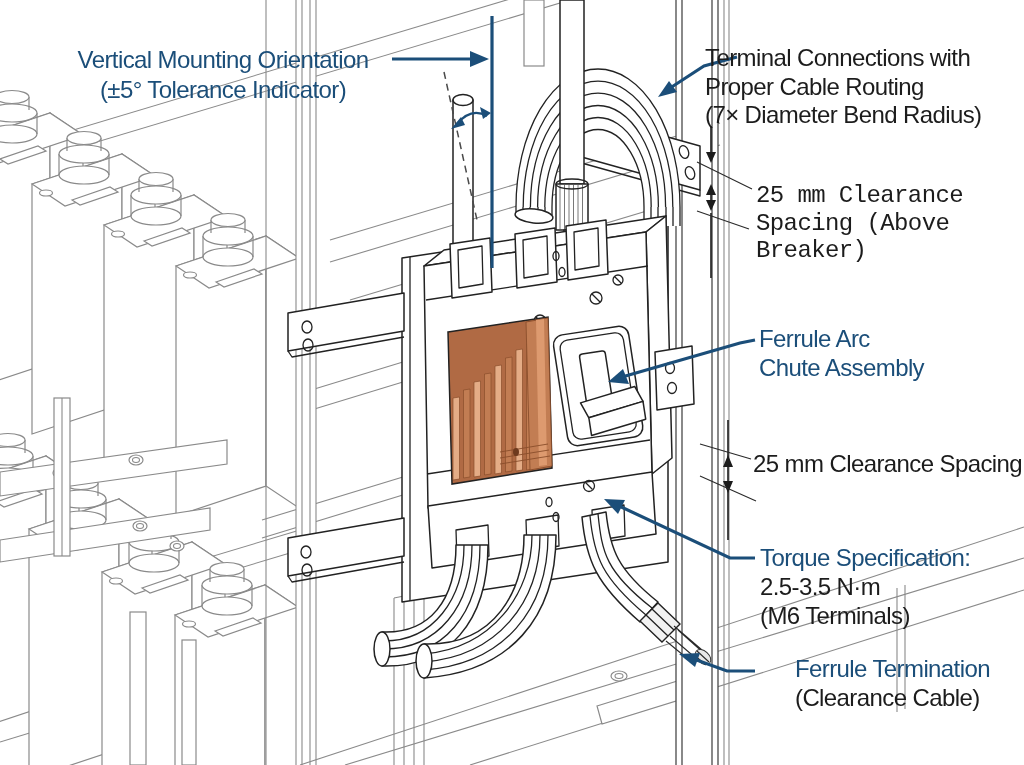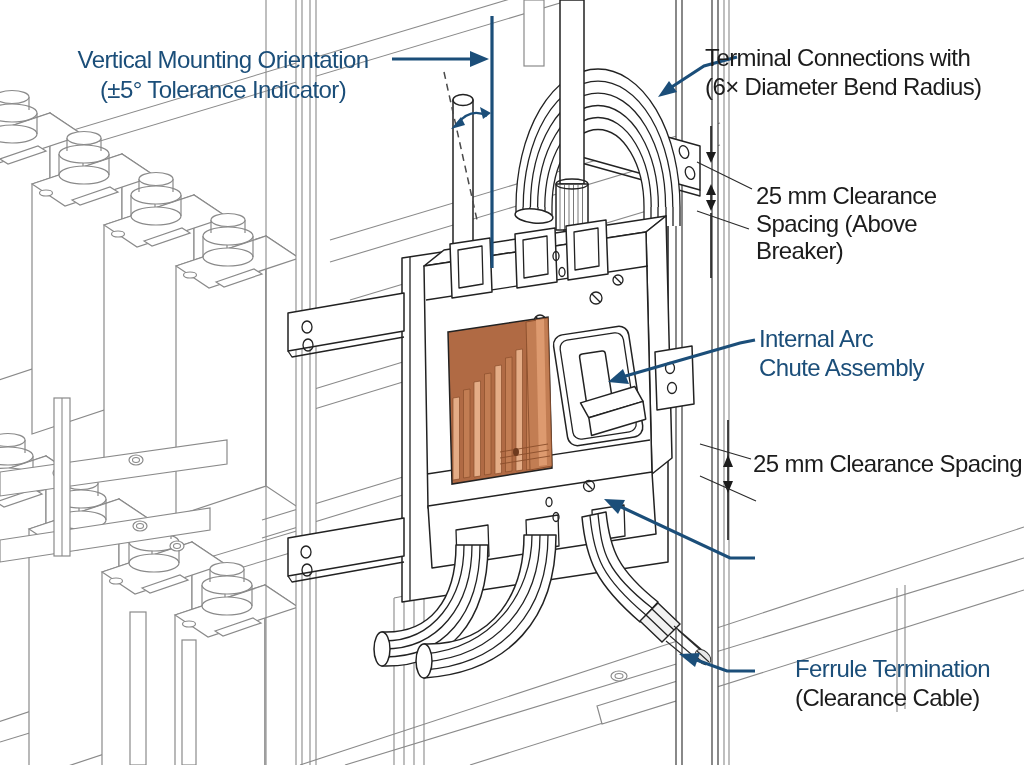--- a/index.html
+++ b/index.html
@@ -297,37 +297,43 @@
   </g>
 </svg>
 
 <div class="lbl center" style="left:56px;top:45px;width:334px;line-height:30px;">
   <div class="blue">Vertical Mounting Orientation</div>
   <div class="blue">(±5° Tolerance Indicator)</div>
 </div>
 
 <div class="lbl" style="left:705px;top:44px;line-height:28.5px;">
   <div>Terminal Connections with</div>
-  <div>(6× Diameter Bend Radius)</div>
-</div>
-
-<div class="lbl" style="left:756px;top:182px;line-height:27.5px;">
+  <div>Proper Cable Routing</div>
+  <div>(7× Diameter Bend Radius)</div>
+</div>
+
+<div class="lbl" style="left:756px;top:182px;line-height:27.5px;font-family:Liberation Mono, monospace;">
   <div>25 mm Clearance</div>
   <div>Spacing (Above</div>
   <div>Breaker)</div>
 </div>
 
 <div class="lbl" style="left:759px;top:325px;line-height:28.5px;">
-  <div class="blue">Internal Arc</div>
+  <div class="blue">Ferrule Arc</div>
   <div class="blue">Chute Assembly</div>
 </div>
 
 <div class="lbl" style="left:753px;top:450px;line-height:28px;">
   <div>25 mm Clearance Spacing</div>
 </div>
 
+<div class="lbl" style="left:760px;top:543px;line-height:29px;">
+  <div class="blue">Torque Specification:</div>
+  <div>2.5-3.5 N·m</div>
+  <div>(M6 Terminals)</div>
+</div>
 
 <div class="lbl" style="left:795px;top:655px;line-height:28.5px;">
   <div class="blue">Ferrule Termination</div>
   <div>(Clearance Cable)</div>
 </div>
 
 </div>
 
 </body></html>

